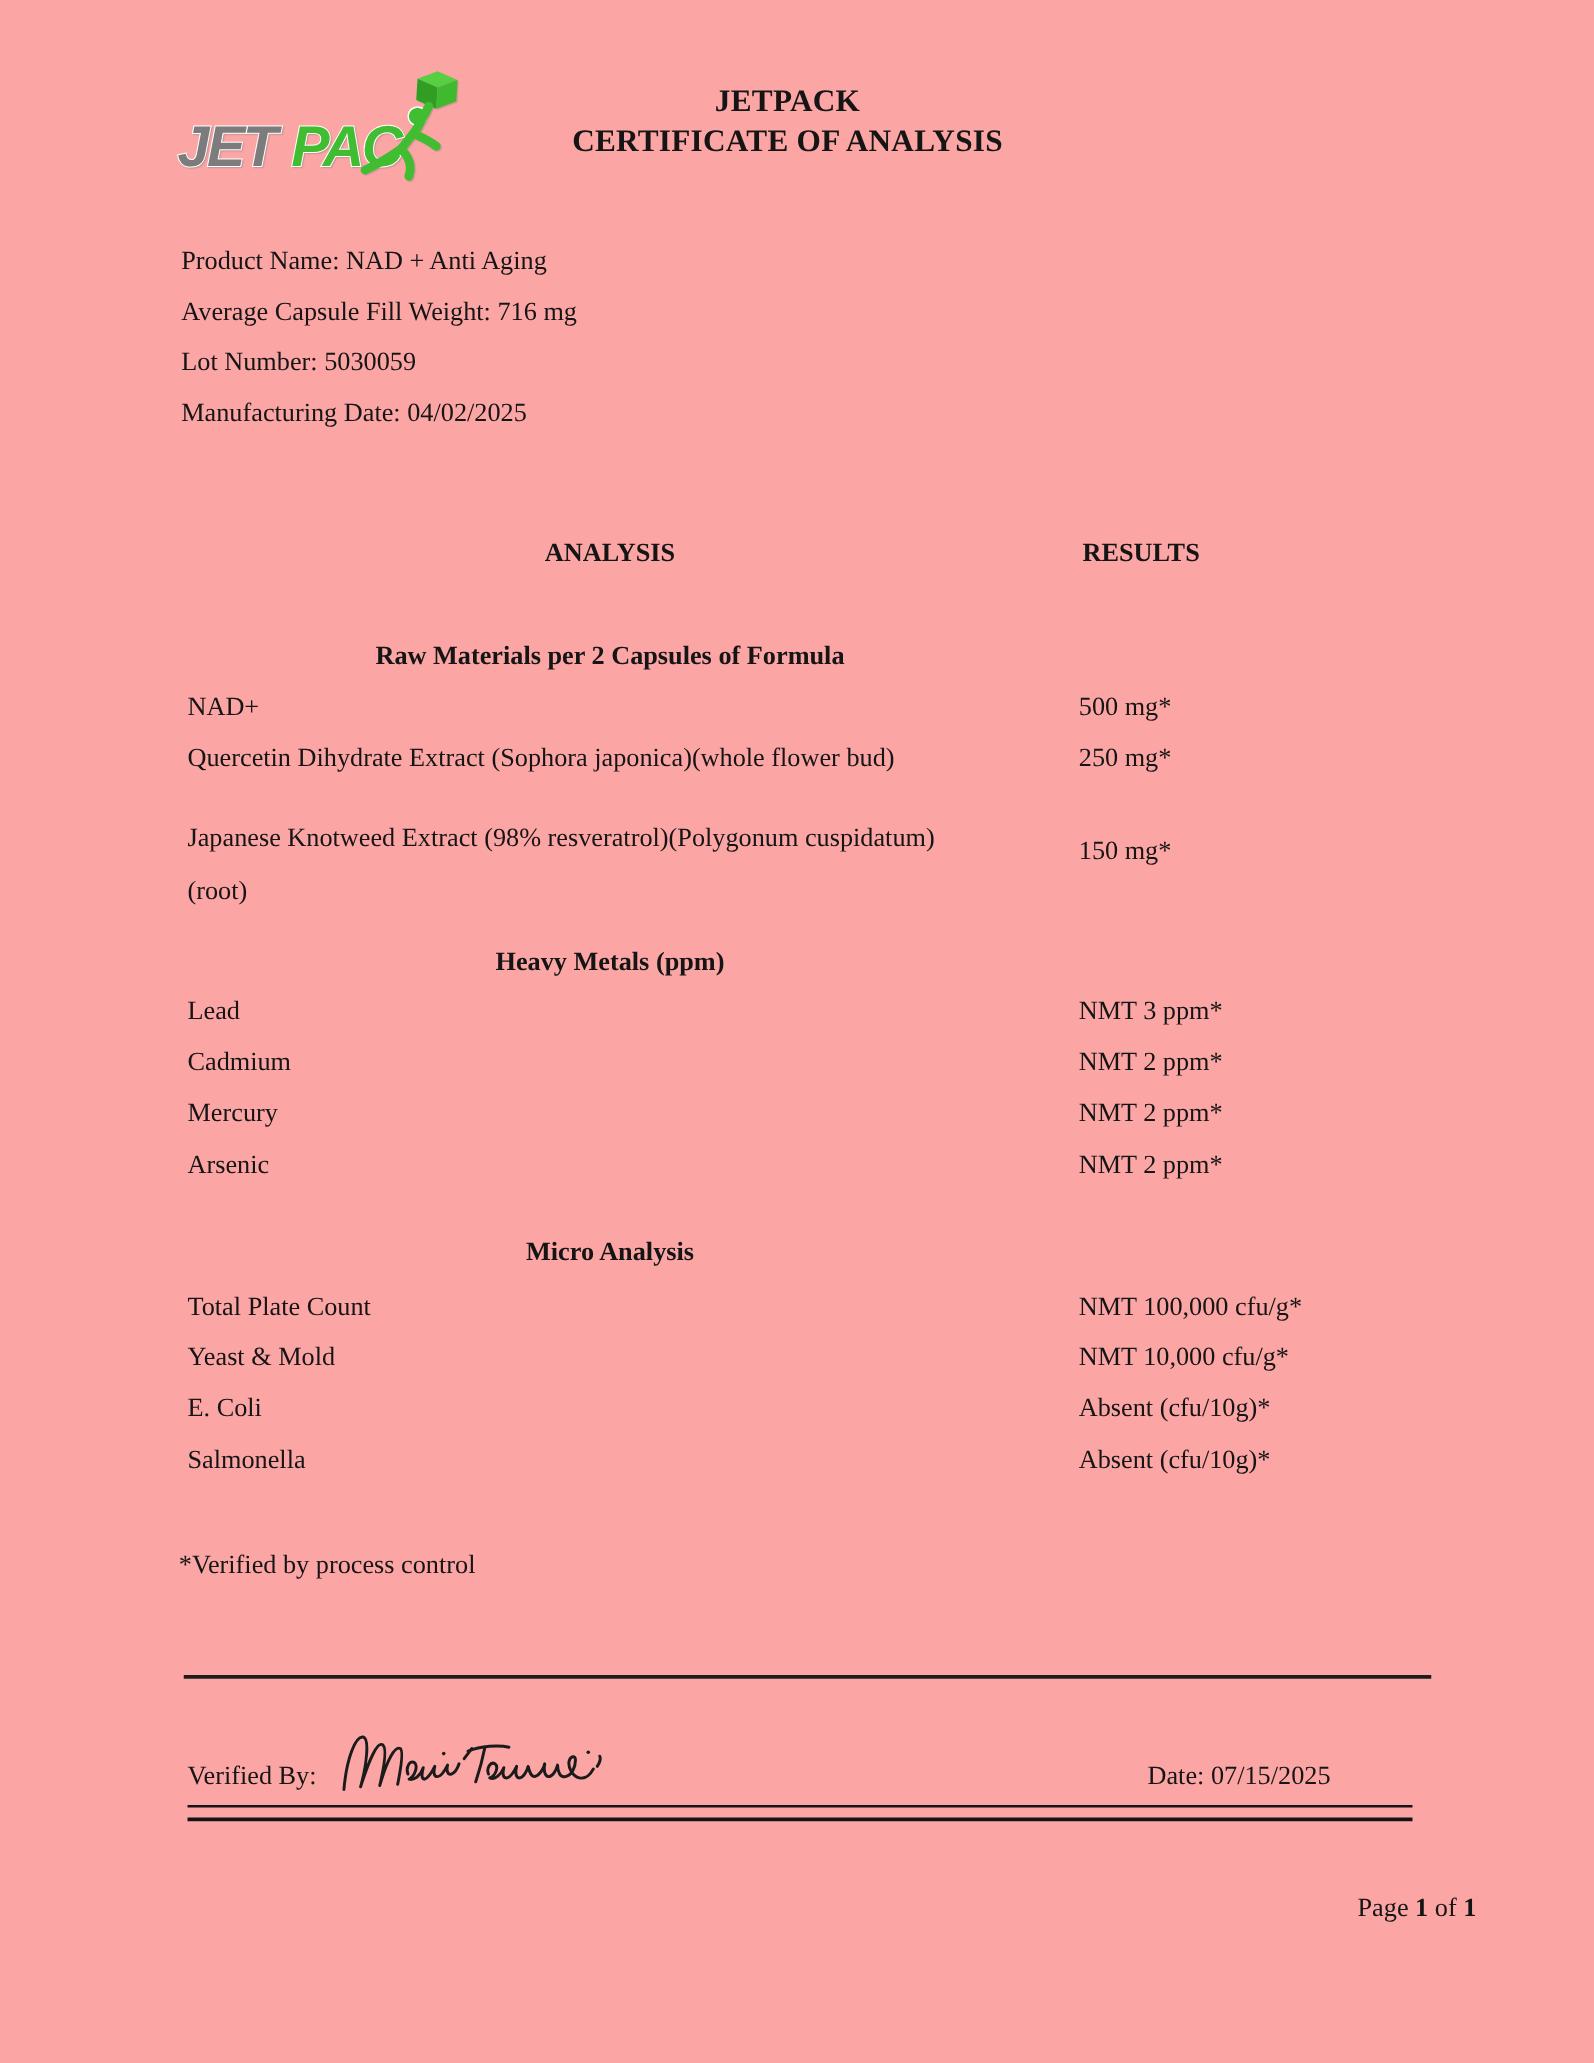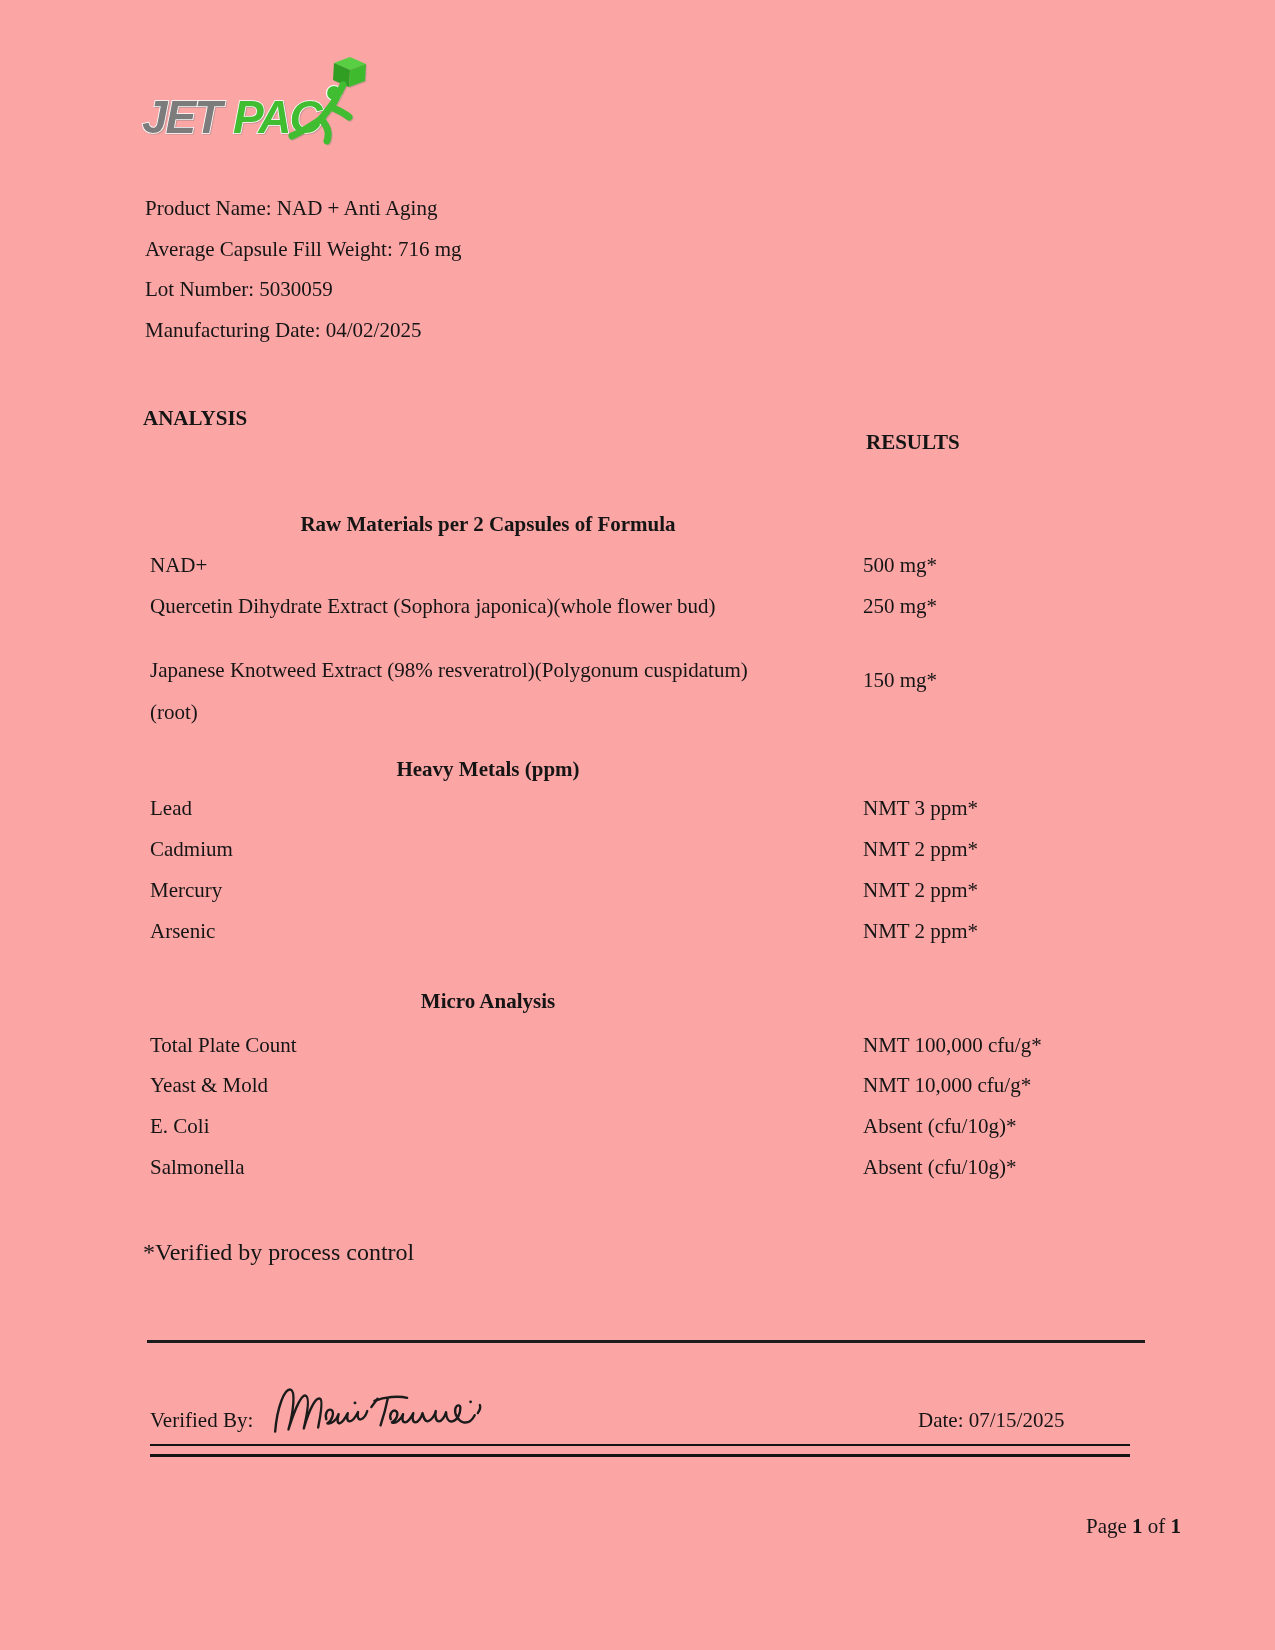--- a/index.html
+++ b/index.html
@@ -16,32 +16,32 @@
   .doc-title{
     left:400px;top:66px;width:460px;
     text-align:center;font-weight:bold;font-size:25px;line-height:32px;
     letter-spacing:.2px;
   }
   .info-block{
     left:145px;top:188px;width:700px;
     font-size:21px;line-height:40.5px;
   }
   .colhead{font-size:21px;font-weight:bold;line-height:21px;}
-  .analysis-colhead{left:143px;top:408px;width:690px;}
+  .analysis-colhead{left:143px;top:432px;width:690px;text-align:center;}
   .results-colhead{left:866px;top:432px;}
   .section-heading{
     left:143px;width:690px;text-align:center;
     font-size:21px;font-weight:bold;line-height:21px;
   }
   .row{left:150px;width:1000px;font-size:21px;line-height:21px;white-space:nowrap;}
   .row .val{position:absolute;left:713px;top:0;white-space:nowrap;}
   .row.wrap2{white-space:normal;line-height:41.5px;margin-top:16px;}
   .row.wrap2 .lbl{display:inline-block;width:620px;vertical-align:top;}
   .row.wrap2 .val{top:10px;}
-  .footnote{left:143px;top:1239px;font-size:24px;}
+  .footnote{left:143px;top:1239px;font-size:21px;}
   .thick-rule{left:147px;top:1340px;width:998px;height:3px;background:#1c1c1c;}
   .signoff-label{left:150px;top:1408px;font-size:21px;}
   .signoff-date{left:918px;top:1408px;font-size:21px;}
   .double-rule{left:150px;top:1444px;width:980px;height:8px;
     border-top:2px solid #141414;border-bottom:3px solid #141414;}
   .page-num{left:1060px;top:1514px;font-size:21px;white-space:nowrap;margin-left:26px;}
   .page-num b{font-weight:bold;}
   .logo-wrap{left:138px;top:55px;width:235px;height:100px;}
   .sig-wrap{left:268px;top:1376px;width:220px;height:64px;}
 </style>
@@ -66,20 +66,24 @@
           <path d="M205,30 C202,36 199,42 196,47"></path>
           <path d="M196,47 C191,54 187,59 183,64"></path>
           <path d="M193,52 C200,55 206,58 211,62"></path>
           <path d="M183,64 C173,71 163,77 154,81"></path>
           <path d="M183,64 C189,71 192,77 189,86"></path>
         </g>
       </g>
     </svg>
   </div>
 
+  <div class="abs doc-title">
+    <div>JETPACK</div>
+    <div>CERTIFICATE OF ANALYSIS</div>
+  </div>
 
   <div class="abs info-block">
     <div><span>Product Name:</span> <span>NAD + Anti Aging</span></div>
     <div><span>Average Capsule Fill Weight:</span> <span>716 mg</span></div>
     <div><span>Lot Number:</span> <span>5030059</span></div>
     <div><span>Manufacturing Date:</span> <span>04/02/2025</span></div>
   </div>
 
   <div class="abs colhead analysis-colhead">ANALYSIS</div>
   <div class="abs colhead results-colhead">RESULTS</div>

